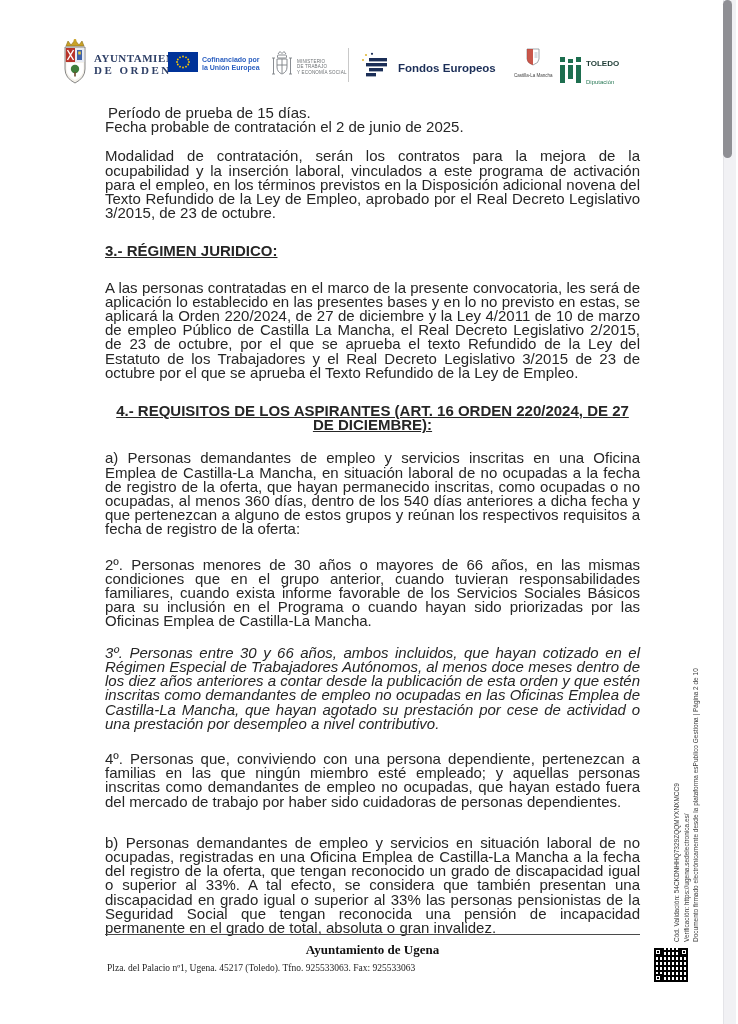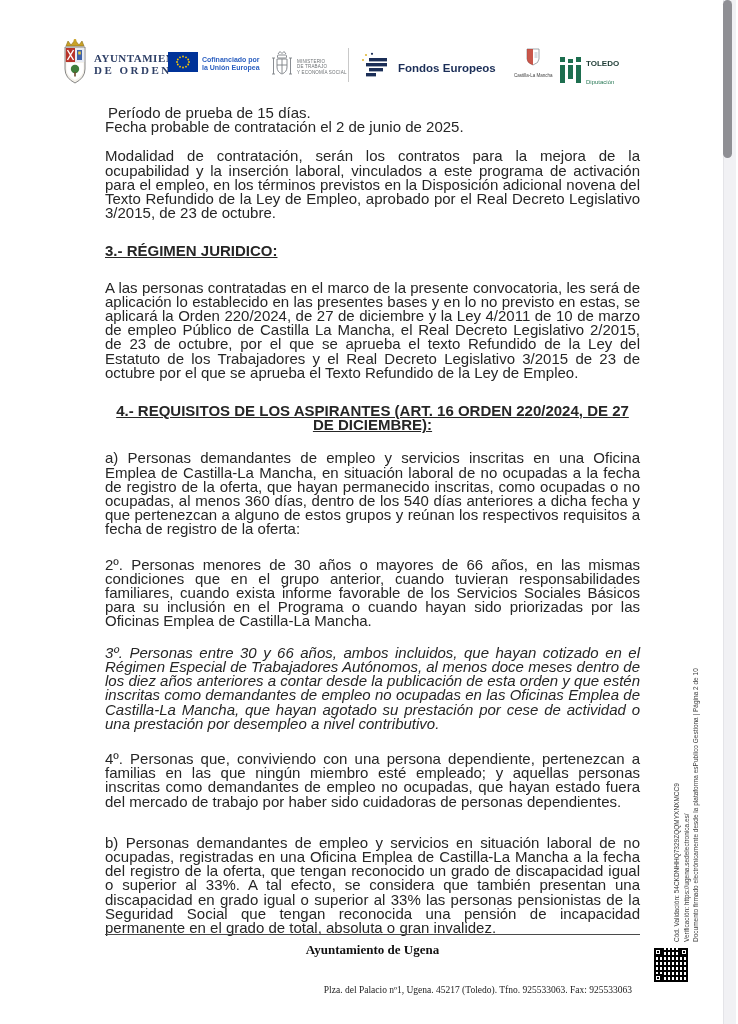--- a/index.html
+++ b/index.html
@@ -50,22 +50,22 @@
   .p-3o{margin-top:17px !important;font-style:italic;}
   .p-4o{margin-top:21px !important;}
   .p-b{margin-top:27px !important;}
   .indent1{padding-left:3px;}
 
   
   .footer-rule{position:absolute;left:105px;top:934px;width:535px;height:1px;
                background:#4a4a4a;}
   .footer-title{position:absolute;left:105px;top:942px;width:535px;text-align:center;
                 font-family:"Liberation Serif",serif;font-weight:bold;font-size:13px;color:#111;}
-  .footer-address{position:absolute;left:97px;top:963px;width:535px;text-align:right;
-                  font-family:"Liberation Serif",serif;font-size:9.5px;color:#222;margin-top:22px;}
+  .footer-address{position:absolute;left:107px;top:963px;width:535px;text-align:left;
+                  font-family:"Liberation Serif",serif;font-size:9.5px;color:#222;}
 
   
   .sig-sidebar{position:absolute;left:672px;top:942px;width:332px;
                transform:rotate(-90deg);transform-origin:0 0;
                font-size:6.5px;line-height:9.5px;color:#3a3a3a;white-space:nowrap;}
 
   
   .qr{position:absolute;left:654px;top:948px;width:34px;height:34px;background:#fff;
       background-image:
         repeating-linear-gradient(0deg,#000 0 2px,transparent 2px 5px),

